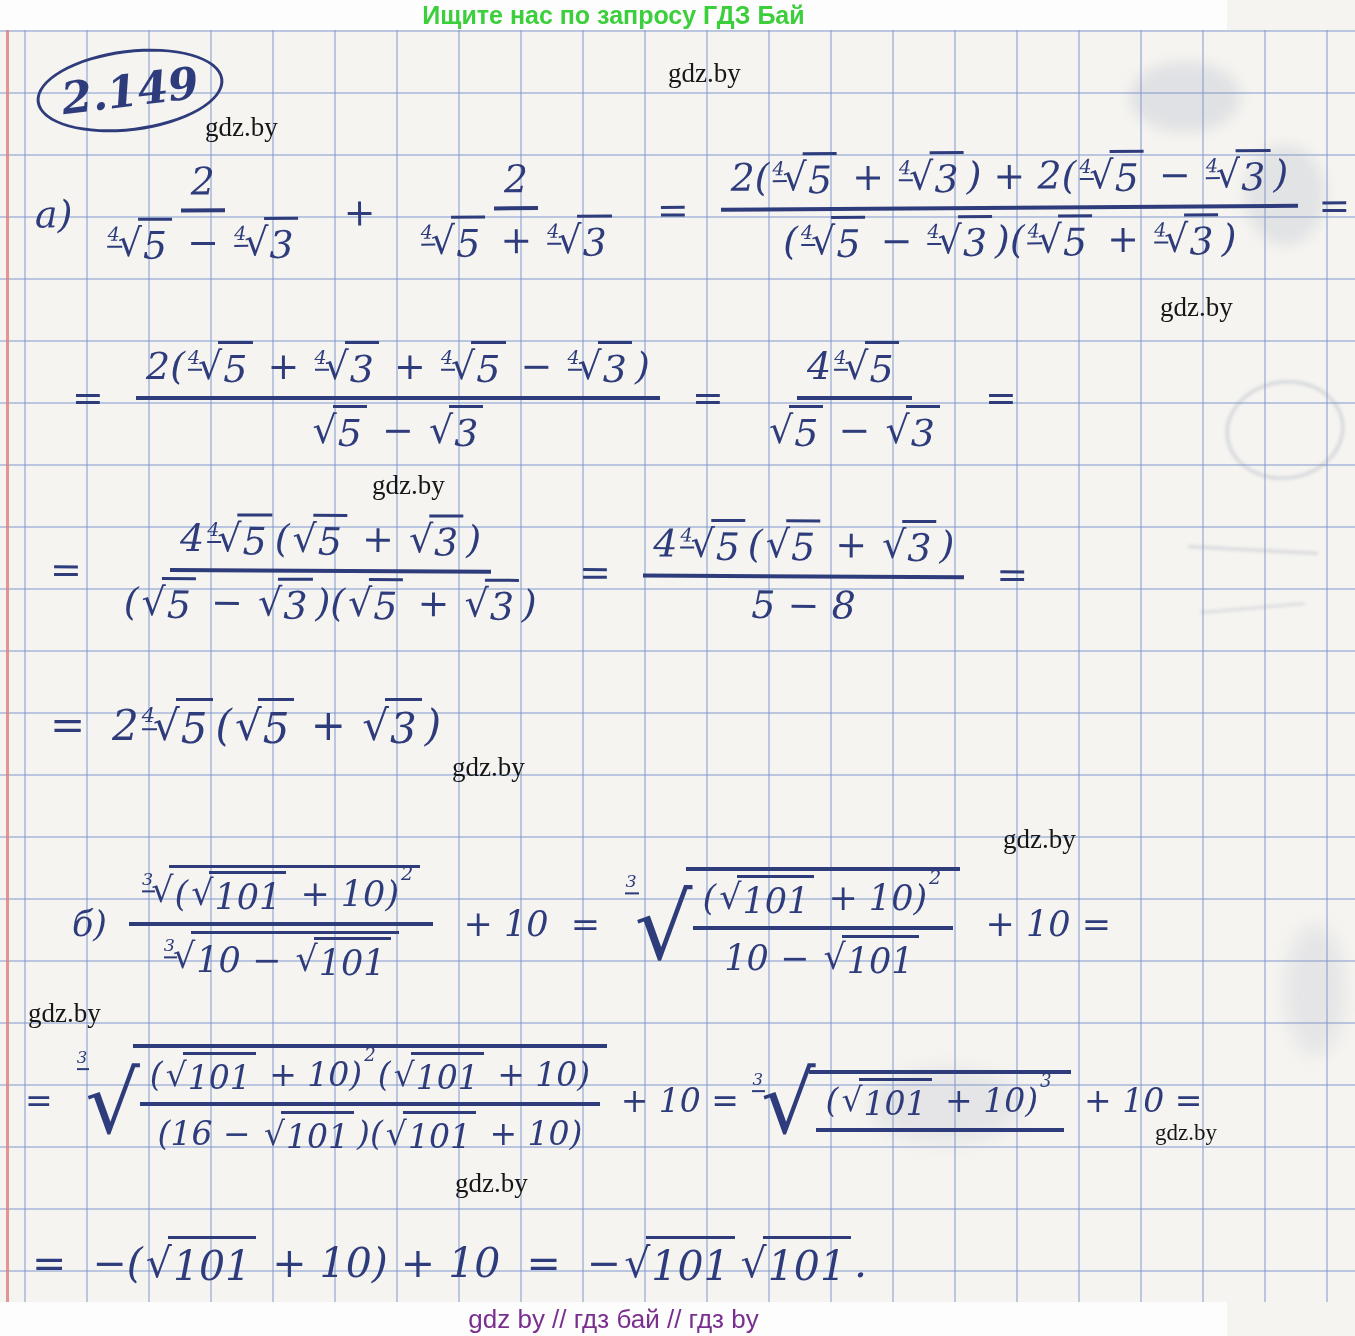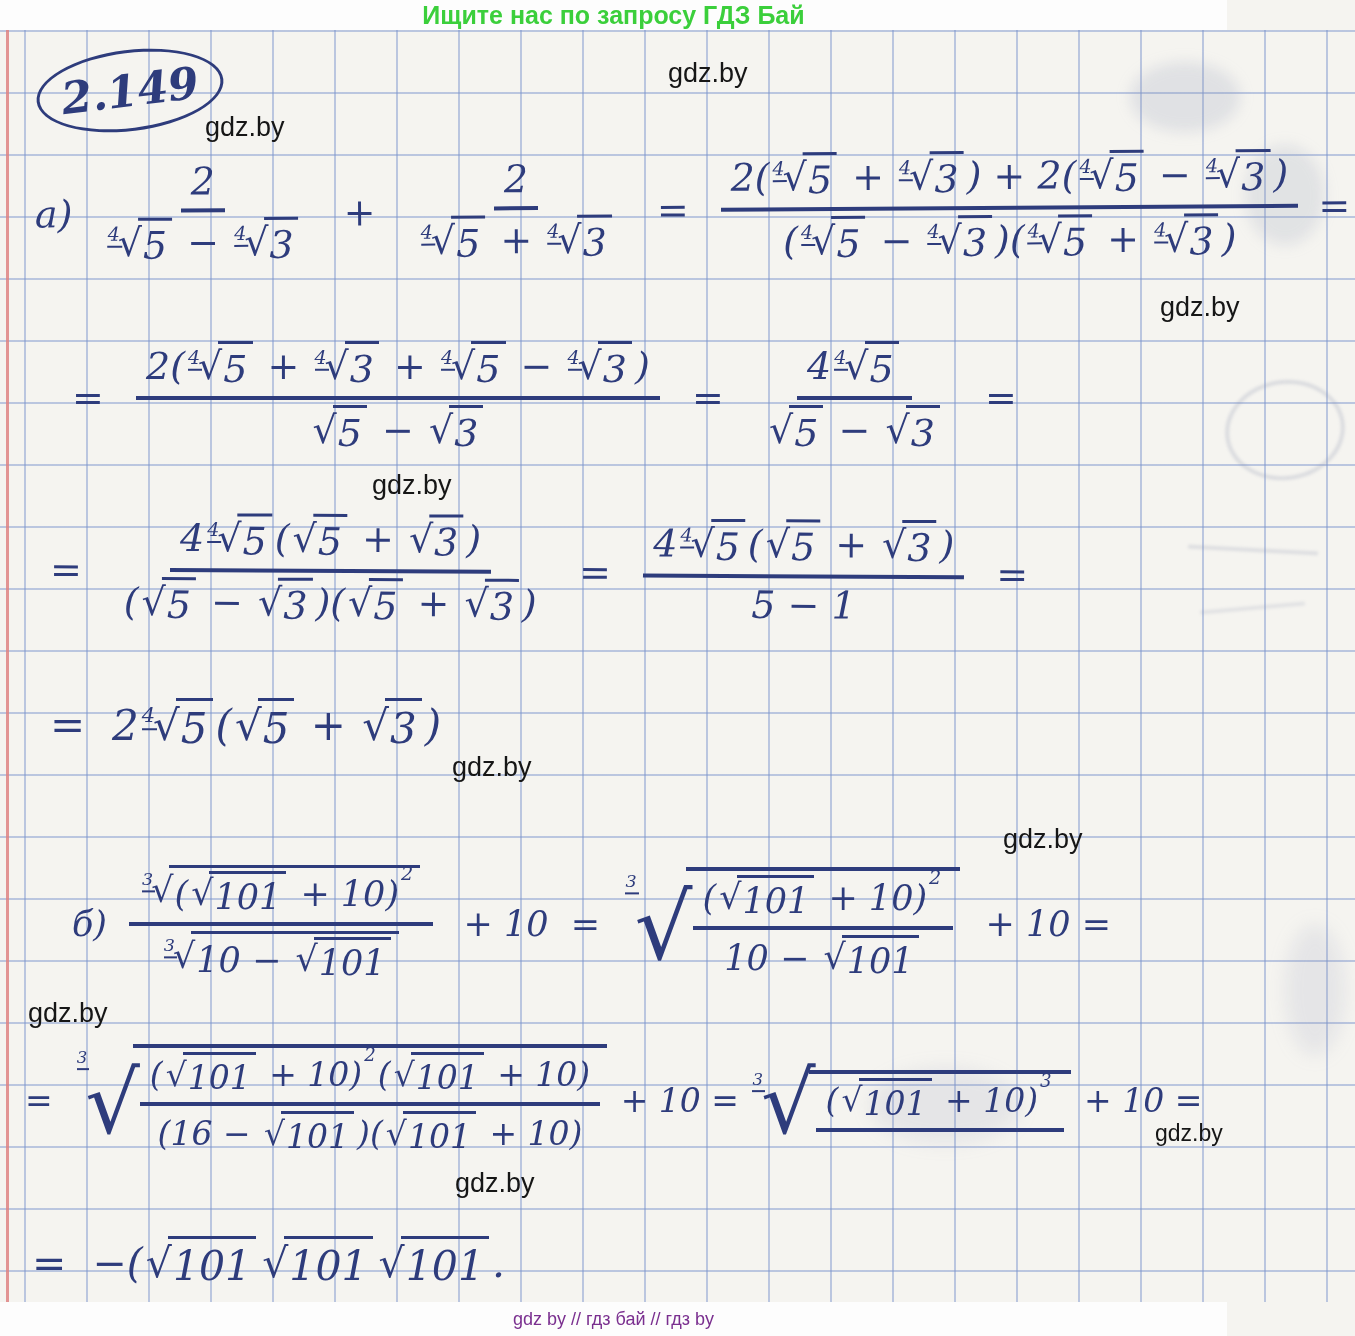--- a/index.html
+++ b/index.html
@@ -29,24 +29,24 @@
   .margin-line{
     position:absolute;left:6px;top:30px;width:3px;height:1272px;
     background:rgba(222,130,130,.85);
   }
   .banner{
     position:absolute;left:0;width:1227px;background:#fdfdfd;
     display:flex;align-items:center;justify-content:center;
     font-family:"Liberation Sans", sans-serif;
   }
   .banner.top{top:0;height:30px;color:var(--promo);font-size:25px;font-weight:bold;}
-  .banner.bottom{bottom:0;height:34px;color:var(--footer);font-size:18px;}
+  .banner.bottom{bottom:0;height:34px;color:var(--footer);font-size:26px;}
   .wm{
     position:absolute;color:var(--wm);
-    font-family:Liberation Sans, sans-serif;font-size:27px;
+    font-family:Liberation Serif, serif;font-size:27px;
   }
   .wm.small{font-size:23px;}
   
   .badge{
     position:absolute;left:36px;top:50px;
     border:3.5px solid var(--ink);border-radius:50%;
     padding:12px 22px;transform:rotate(-7deg);
     color:var(--ink);font-style:italic;font-size:44px;font-weight:bold;
   }
   
@@ -406,21 +406,21 @@
           <span class="tk"> + </span>
           <span class="root">
             <span class="rsign">√</span>
             <span class="rad">
               <span class="tk">3</span>
             </span>
           </span>
           <span class="tk">)</span>
         </span>
         <span class="den">
-          <span class="tk">5 − 1</span>
+          <span class="tk">5 − 8</span>
         </span>
       </span>
       <span class="tk">  =</span>
     </span>
 </div>
 <div class="mrow" style="left:50px;top:698px;font-size:42px">
   <span class="mexpr">
       <span class="tk">=  2</span>
       <span class="root">
         <span class="ridx">4</span>
@@ -588,20 +588,21 @@
 </div>
 <div class="mrow" style="left:32px;top:1236px;font-size:41px">
   <span class="mexpr">
       <span class="tk">=  −(</span>
       <span class="root">
         <span class="rsign">√</span>
         <span class="rad">
           <span class="tk">101</span>
         </span>
       </span>
+      <span class="tk"> + 10) + 10  =  −</span>
       <span class="root">
         <span class="rsign">√</span>
         <span class="rad">
           <span class="tk">101</span>
         </span>
       </span>
       <span class="root">
         <span class="rsign">√</span>
         <span class="rad">
           <span class="tk">101</span>

